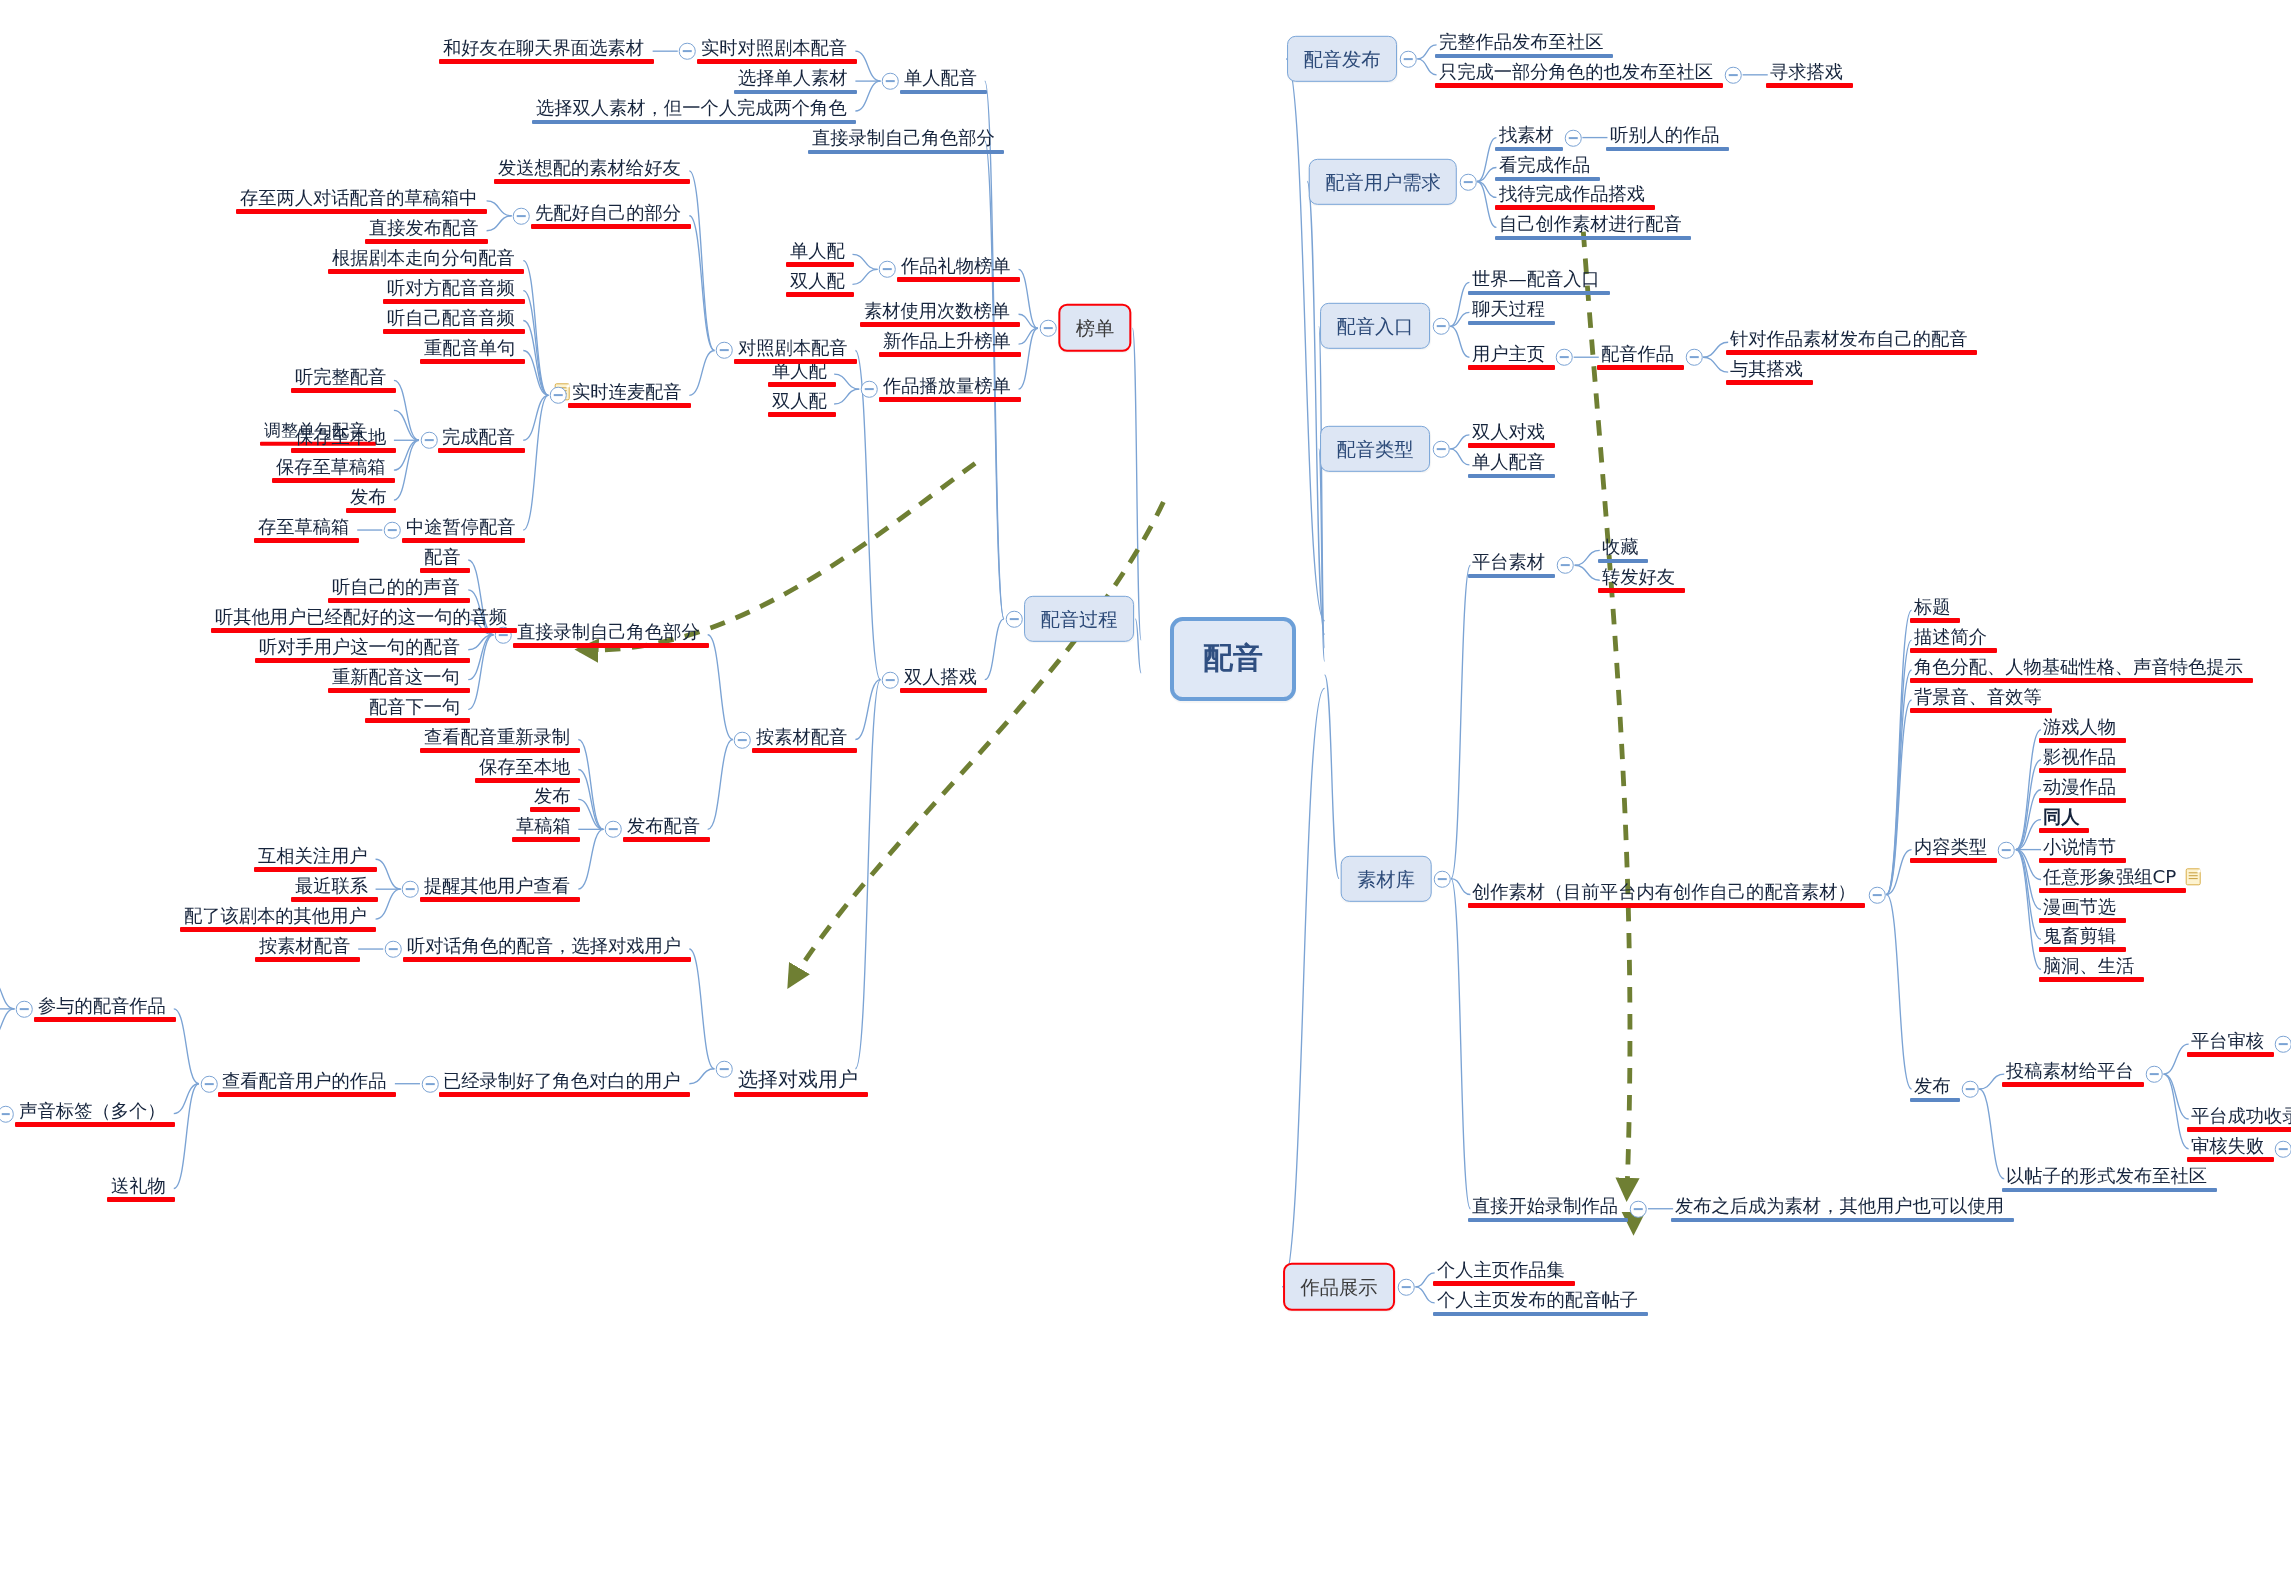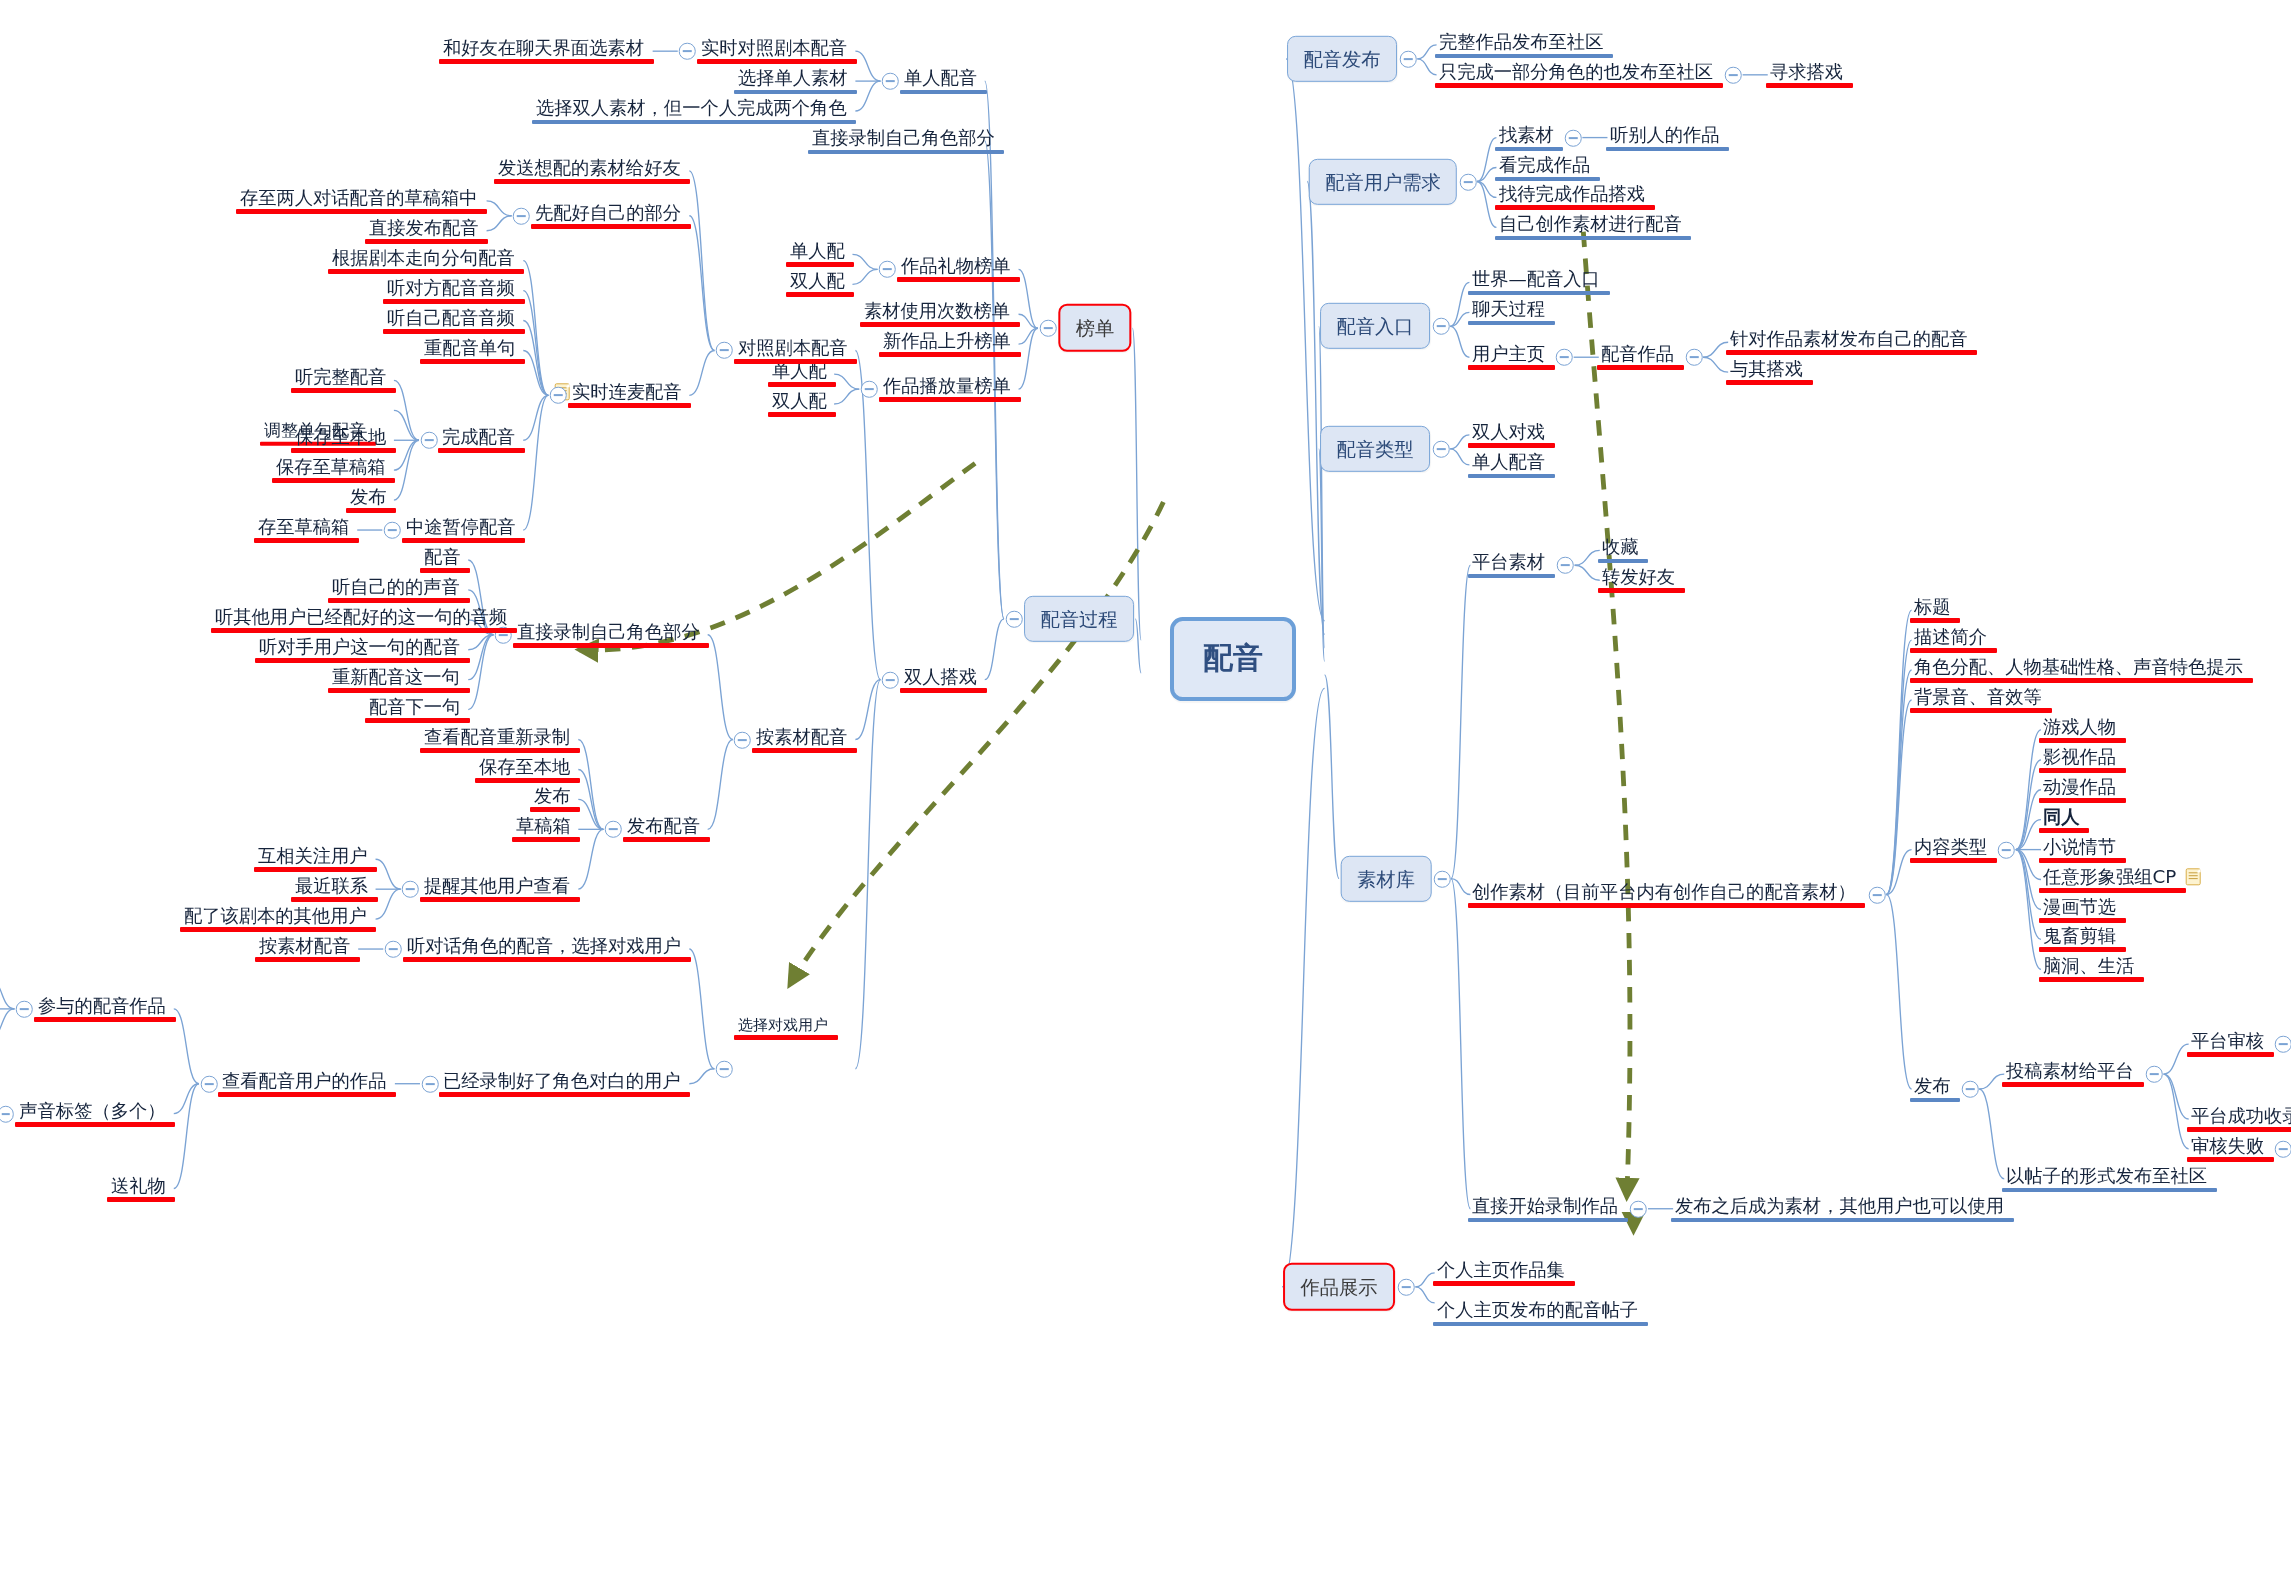--- a/index.html
+++ b/index.html
@@ -269,21 +269,21 @@
       <div class="node u-red" style="font-size: 18.3px; top: 1118px; left: 2189px;"><span class="txt">平台成功收录</span></div>
       <div class="node u-red" style="font-size: 18.3px; top: 1148px; left: 2189px;"><span class="txt">审核失败</span></div>
       <div class="tog" style="left: 2283px; top: 1149px;"></div>
       <div class="node u-blue" style="font-size: 18.3px; top: 1178px; left: 2004px;"><span class="txt">以帖子的形式发布至社区</span></div>
       <div class="node u-blue" style="font-size: 18.3px; top: 1208px; left: 1470px;"><span class="txt">直接开始录制作品</span></div>
       <div class="tog" style="left: 1638px; top: 1209px;"></div>
       <div class="node u-blue" style="font-size: 18.3px; top: 1208px; left: 1673px;"><span class="txt">发布之后成为素材，其他用户也可以使用</span></div>
       <div class="cap red" style="left: 1339px; top: 1287px;"><span>作品展示</span></div>
       <div class="tog" style="left: 1406px; top: 1287px;"></div>
       <div class="node u-red" style="font-size: 18.3px; top: 1272px; left: 1435px;"><span class="txt">个人主页作品集</span></div>
-      <div class="node u-blue" style="font-size: 18.3px; top: 1302px; left: 1435px; margin-top: 10px;"><span class="txt">个人主页发布的配音帖子</span></div>
+      <div class="node u-blue" style="font-size: 18.3px; top: 1302px; left: 1435px;"><span class="txt">个人主页发布的配音帖子</span></div>
       <div class="cap red" style="left: 1095px; top: 328px;"><span>榜单</span></div>
       <div class="tog" style="left: 1048px; top: 328px;"></div>
       <div class="node u-red" style="font-size: 18.3px; top: 268px; left: 899px;"><span class="txt">作品礼物榜单</span></div>
       <div class="tog" style="left: 887px; top: 269px;"></div>
       <div class="node u-red" style="font-size: 18.3px; top: 253px; left: 788px;"><span class="txt">单人配</span></div>
       <div class="node u-red" style="font-size: 18.3px; top: 283px; left: 788px;"><span class="txt">双人配</span></div>
       <div class="node u-red" style="font-size: 18.3px; top: 313px; left: 862px;"><span class="txt">素材使用次数榜单</span></div>
       <div class="node u-red" style="font-size: 18.3px; top: 343px; left: 881px;"><span class="txt">新作品上升榜单</span></div>
       <div class="node u-red" style="font-size: 18.3px; top: 388px; left: 881px;"><span class="txt">作品播放量榜单</span></div>
       <div class="tog" style="left: 869px; top: 389px;"></div>
@@ -339,21 +339,21 @@
       <div class="tog" style="left: 613px; top: 829px;"></div>
       <div class="node u-red" style="font-size: 18.3px; top: 739px; left: 422px;"><span class="txt">查看配音重新录制</span></div>
       <div class="node u-red" style="font-size: 18.3px; top: 769px; left: 477px;"><span class="txt">保存至本地</span></div>
       <div class="node u-red" style="font-size: 18.3px; top: 798px; left: 532px;"><span class="txt">发布</span></div>
       <div class="node u-red" style="font-size: 18.3px; top: 828px; left: 514px;"><span class="txt">草稿箱</span></div>
       <div class="node u-red" style="font-size: 18.3px; top: 888px; left: 422px;"><span class="txt">提醒其他用户查看</span></div>
       <div class="tog" style="left: 410px; top: 889px;"></div>
       <div class="node u-red" style="font-size: 18.3px; top: 858px; left: 256px;"><span class="txt">互相关注用户</span></div>
       <div class="node u-red" style="font-size: 18.3px; top: 888px; left: 293px;"><span class="txt">最近联系</span></div>
       <div class="node u-red" style="font-size: 18.3px; top: 918px; left: 182px;"><span class="txt">配了该剧本的其他用户</span></div>
-      <div class="node u-red" style="font-size: 15px; top: 1028px; left: 736px;"><span class="txt">选择对戏用户</span></div>
+      <div class="node u-red" style="font-size: 20px; top: 1082px; left: 736px;"><span class="txt">选择对戏用户</span></div>
       <div class="tog" style="left: 724px; top: 1069px;"></div>
       <div class="node u-red" style="font-size: 18.3px; top: 948px; left: 405px;"><span class="txt">听对话角色的配音，选择对戏用户</span></div>
       <div class="tog" style="left: 393px; top: 949px;"></div>
       <div class="node u-red" style="font-size: 18.3px; top: 948px; left: 257px;"><span class="txt">按素材配音</span></div>
       <div class="node u-red" style="font-size: 18.3px; top: 1083px; left: 441px;"><span class="txt">已经录制好了角色对白的用户</span></div>
       <div class="tog" style="left: 430px; top: 1084px;"></div>
       <div class="node u-red" style="font-size: 18.3px; top: 1083px; left: 220px;"><span class="txt">查看配音用户的作品</span></div>
       <div class="tog" style="left: 209px; top: 1084px;"></div>
       <div class="node u-red" style="font-size: 18.3px; top: 1008px; left: 36px;"><span class="txt">参与的配音作品</span></div>
       <div class="tog" style="left: 24px; top: 1009px;"></div>

